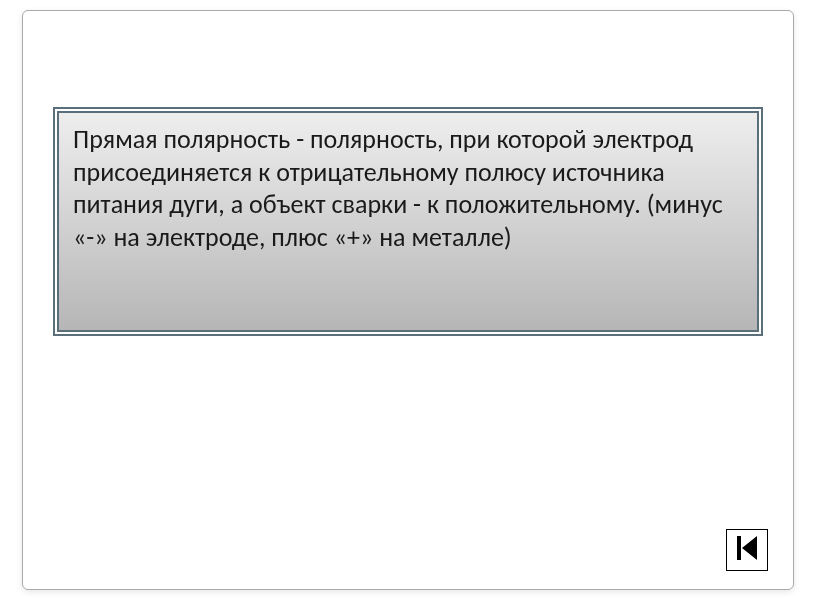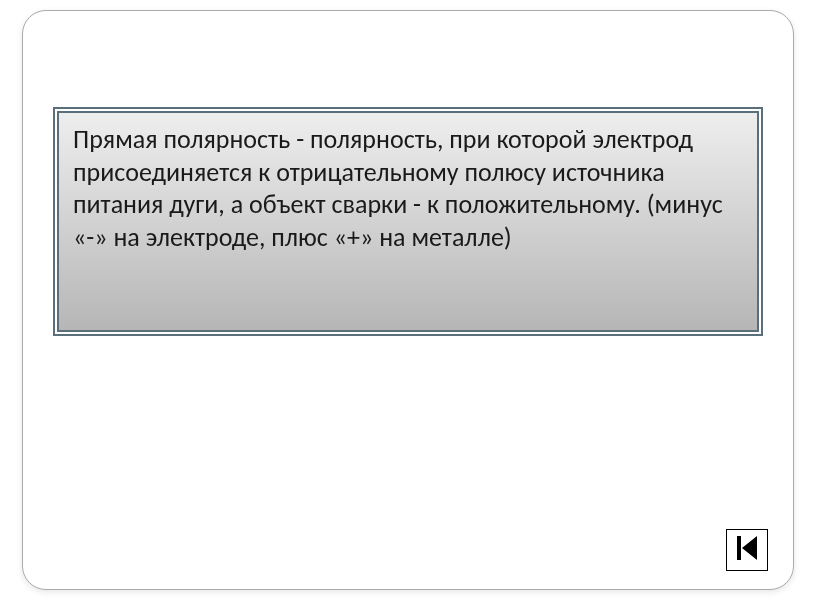--- a/index.html
+++ b/index.html
@@ -14,21 +14,21 @@
       font-family: Calibri, Arial, sans-serif;
       position: relative;
     }
     .slide-container {
       position: absolute;
       top: 10px;
       left: 22px;
       width: 772px;
       height: 580px;
       border: 1px solid #aaa;
-      border-radius: 24px;
+      border-radius: 6px;
       background: #ffffff;
       box-shadow: 0 2px 6px rgba(0,0,0,0.1);
     }
     .text-box {
       position: absolute;
       top: 100px;
       left: 34px;
       width: 702px;
       height: 221px;
       background: linear-gradient(180deg, #eeeeee 0%, #b6b6b6 100%);

